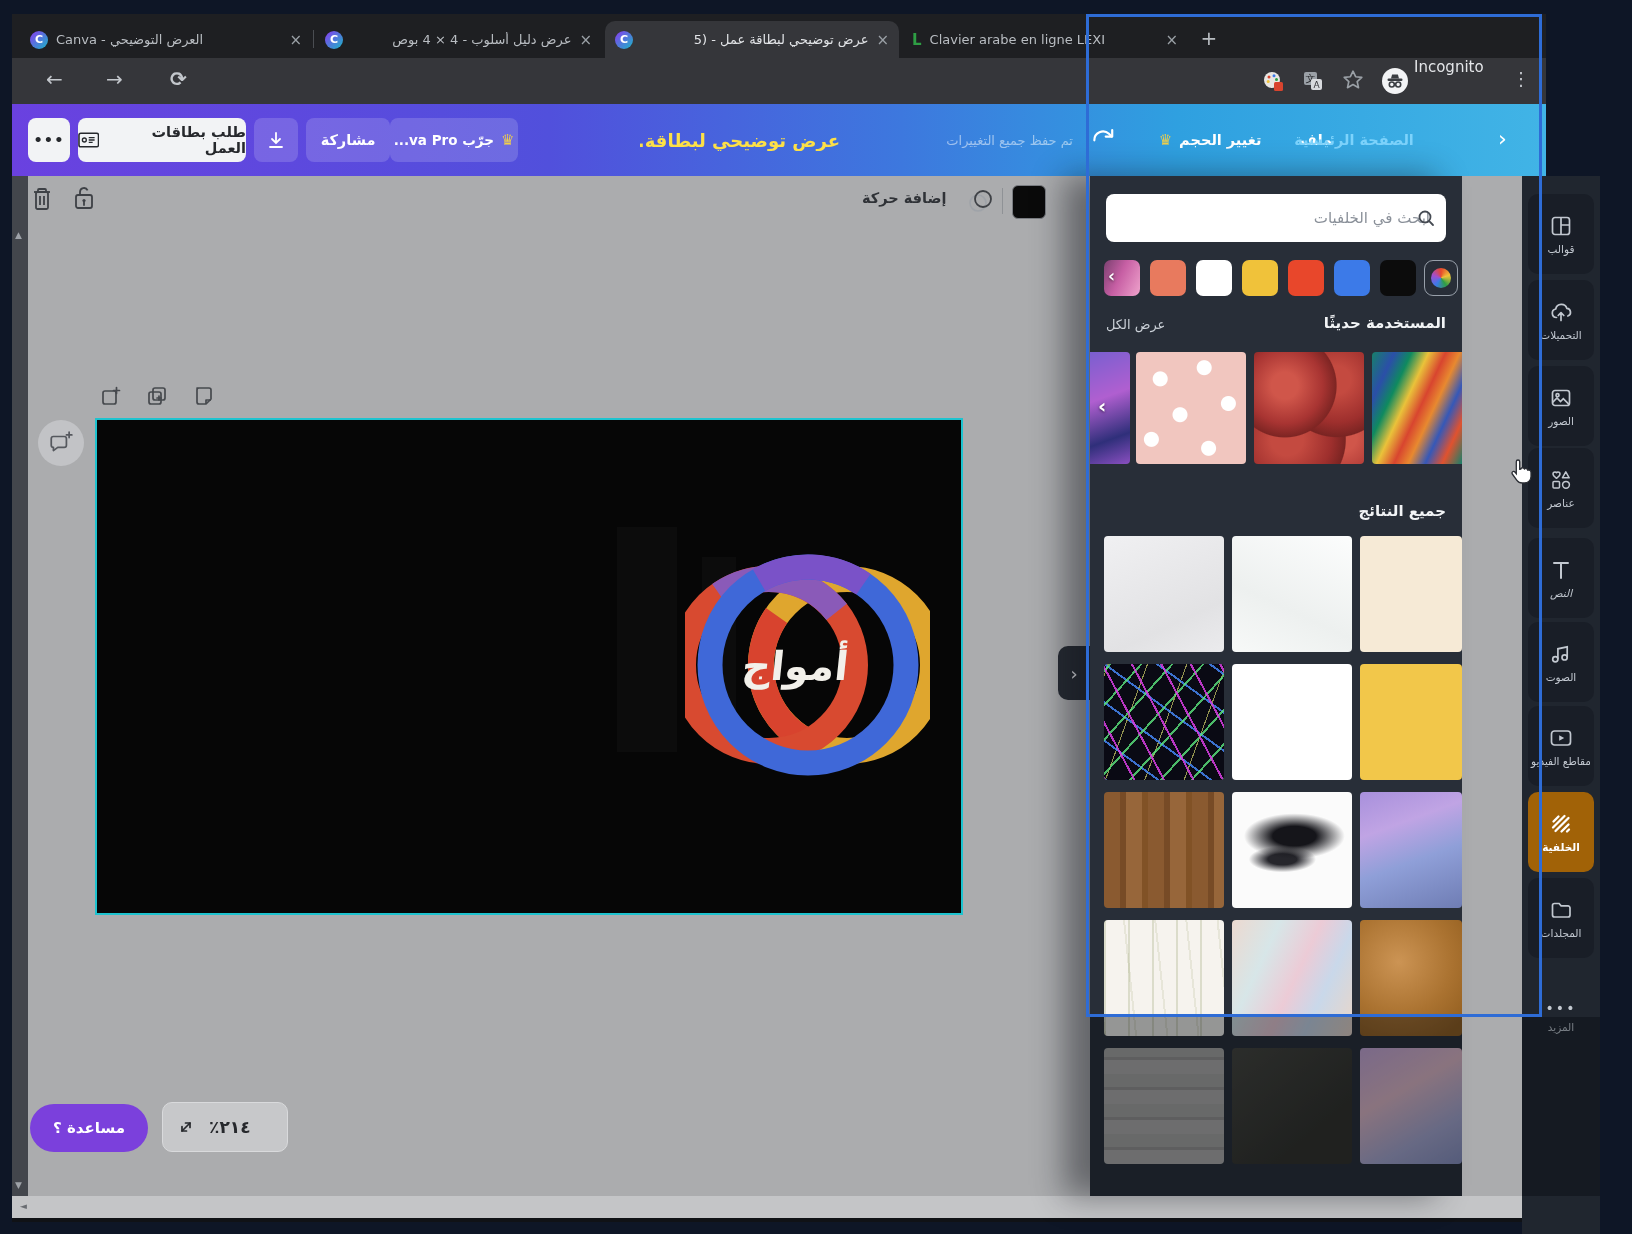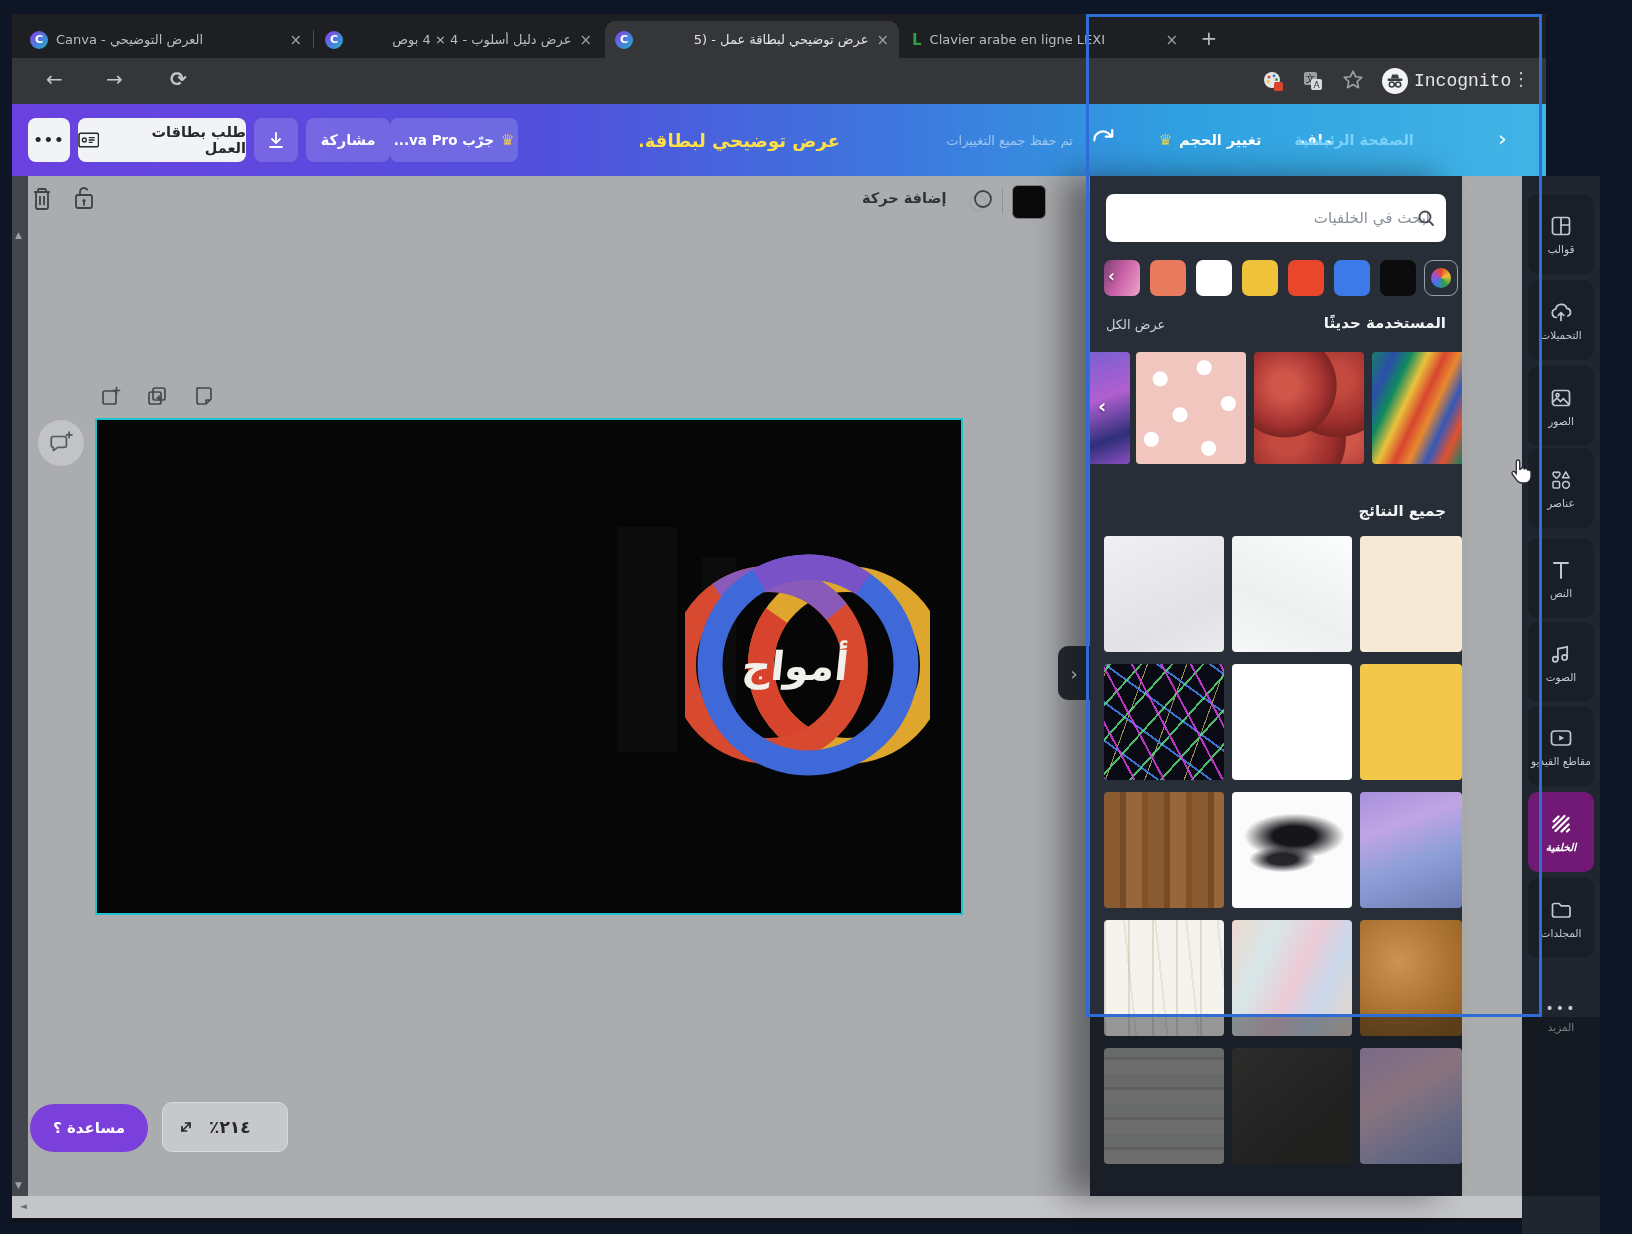--- a/index.html
+++ b/index.html
@@ -67,21 +67,21 @@
   .plink { position:absolute; color:#ccd2d9; font-size:13px; direction:rtl; white-space:nowrap; }
   .thumb { position:absolute; border-radius:4px; }
   .chev { position:absolute; color:#fff; font-weight:bold; text-shadow:0 1px 3px rgba(0,0,0,.6); }
   .dim { background:rgba(6,10,16,.4); pointer-events:none; }
 
   
   .rail { left:1522px; top:176px; width:78px; height:1168px; background:#20262f; }
   .ritem { position:absolute; left:6px; width:66px; height:80px; border-radius:10px; background:#191e27;
            display:flex; flex-direction:column; align-items:center; justify-content:center; gap:5px;
            color:#c2c8d0; }
-  .ritem.active { background:#701a75; color:#fff;font-style:italic; }
+  .ritem.active { background:#a16207; color:#fff; }
   .rlabel { font-size:10.5px; white-space:nowrap; }
   .ritem.active .rlabel { font-weight:bold; }
 
   .bluebox { left:1086px; top:14px; width:456px; height:1003px; border:3px solid #2e6cd6; z-index:40; pointer-events:none; }
   svg { display:block; }
 </style>
 </head>
 <body>
 
 <div id="root">
@@ -143,21 +143,21 @@
   <div class="abs" style="left:1382px;top:68px;">
     <svg width="26" height="26" viewBox="0 0 26 26">
       <circle cx="13" cy="13" r="13" fill="#f2f3f5"></circle>
       <path d="M9 10.5l1.1-4h5.8l1.1 4z" fill="#3a3d42"></path>
       <rect x="5.5" y="10.5" width="15" height="2.4" rx="1.2" fill="#3a3d42"></rect>
       <circle cx="9.8" cy="16.5" r="2.5" fill="none" stroke="#3a3d42" stroke-width="1.6"></circle>
       <circle cx="16.2" cy="16.5" r="2.5" fill="none" stroke="#3a3d42" stroke-width="1.6"></circle>
       <path d="M12.3 16.2h1.4" stroke="#3a3d42" stroke-width="1.4"></path>
     </svg>
   </div>
-  <div class="abs" style="left:1414px;top:71px;color:#e4e6e9;font-size:18px;font-family:Liberation Mono, monospace;">Incognito</div>
+  <div class="abs" style="left:1414px;top:58px;color:#e4e6e9;font-size:15px;">Incognito</div>
   <div class="abs" style="left:1512px;top:68px;color:#c3c7cc;font-size:18px;">⋮</div>
 
   <div class="abs cheader"></div>
   <div class="hbtn white" style="left:28px;width:42px;letter-spacing:1px;">•••</div>
   <div class="hbtn white" style="left:78px;width:168px;gap:9px;">
     <svg width="22" height="16" viewBox="0 0 22 16">
       <rect x="1" y="1" width="20" height="14" rx="2" fill="none" stroke="#26282c" stroke-width="1.6"></rect>
       <circle cx="6.5" cy="8" r="2" fill="none" stroke="#26282c" stroke-width="1.4"></circle>
       <path d="M11 5.5h6M11 8h6M11 10.5h4" stroke="#26282c" stroke-width="1.3"></path>
     </svg>
@@ -381,21 +381,21 @@
       <svg width="24" height="24" viewBox="0 0 24 24">
         <g fill="none" stroke="currentColor" stroke-width="1.5" stroke-linejoin="round">
         <path d="M7.2 10.2C5.3 8.7 4 7.5 4 6.1 4 4.9 5 4 6.1 4c.6 0 1.1.3 1.4.7.3-.4.8-.7 1.4-.7C10 4 11 4.9 11 6.1c0 1.4-1.3 2.6-3.2 4.1z"></path>
         <path d="M16.8 3.8l3.4 6h-6.8z"></path>
             <rect x="4" y="13.5" width="6.5" height="6.5" rx="1"></rect>
             <circle cx="17" cy="16.8" r="3.4"></circle>
           </g>
         </svg>
       <span class="rlabel">عناصر</span>
     </div>
-    <div class="ritem" style="top:362px;">
+    <div class="ritem" style="top:362px;font-style:italic;">
       <svg width="24" height="24" viewBox="0 0 24 24">
         <g fill="none" stroke="currentColor" stroke-width="2" stroke-linecap="round">
             <path d="M5 5h14M12 5v15"></path>
           </g>
         </svg>
       <span class="rlabel">النص</span>
     </div>
     <div class="ritem" style="top:446px;">
       <svg width="24" height="24" viewBox="0 0 24 24">
         <g fill="none" stroke="currentColor" stroke-width="1.7">

